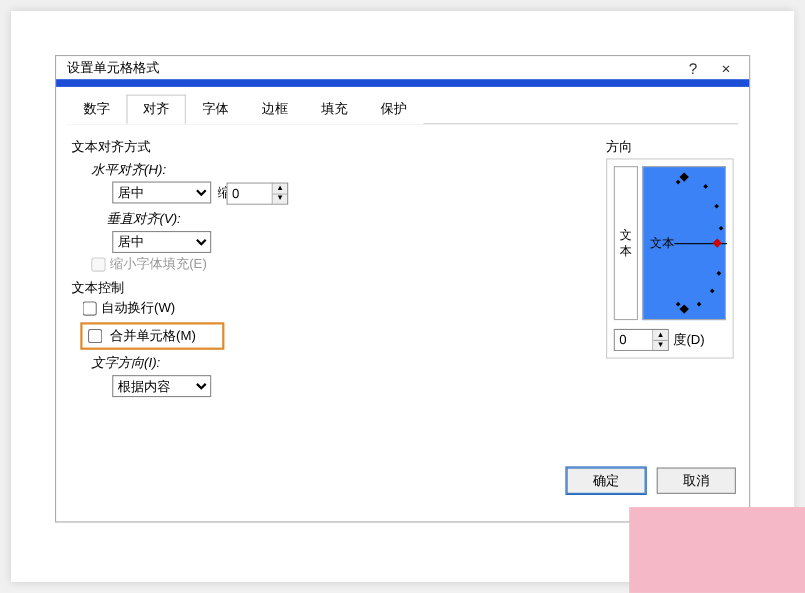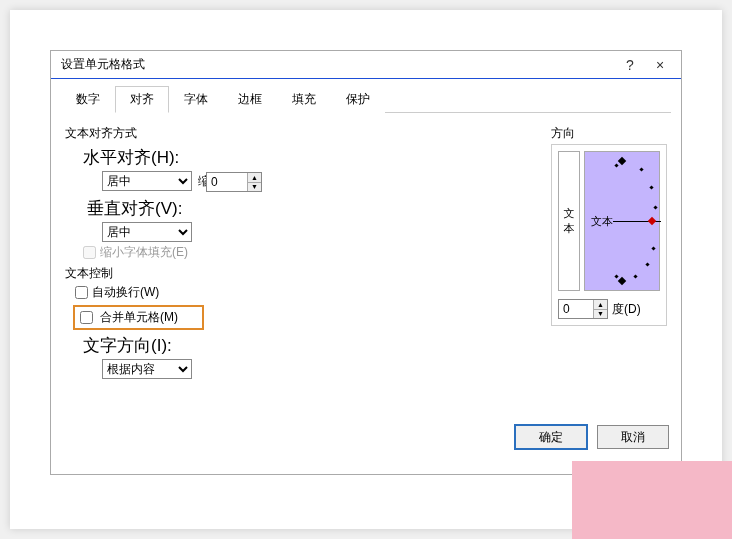--- a/index.html
+++ b/index.html
@@ -27,21 +27,21 @@
     width: 632px;
     height: 425px;
     background: #fff;
     border: 1px solid #aaa;
   }
   .titlebar {
     height: 28px;
     display: flex;
     align-items: center;
     padding: 0 6px 0 10px;
-    border-bottom: 1px solid #1d4ed8;
+    border-bottom: 7px solid #1d4ed8;
   }
   .titlebar .title { flex: 1; font-size: 12px; }
   .titlebar .tbtn {
     width: 30px;
     height: 22px;
     display: flex;
     align-items: center;
     justify-content: center;
     font-size: 14px;
     color: #333;
@@ -77,21 +77,22 @@
   }
   .row {
     display: flex;
     align-items: center;
     gap: 6px;
     margin: 2px 0;
     padding-left: 19px;
   }
   .sublabel {
     margin: 4px 0 2px 18px;
-    font-size: 17px;
+    font-size: 12px;
+    font-style: italic;
   }
   select.combo {
     width: 90px;
     height: 20px;
     font-size: 12px;
     border: 1px solid #888;
     background: #fff;
   }
   select.combo:disabled { color: #999; background: #f5f5f5; }
   .spinner {
@@ -161,21 +162,21 @@
     align-items: center;
     justify-content: center;
     font-size: 11px;
     background: #fff;
     cursor: pointer;
   }
   .dial {
     flex: 1;
     border: 1px solid #aaa;
     position: relative;
-    background: #c4b5fd;
+    background: #3b82f6;
     cursor: pointer;
   }
   .dial .center-label {
     position: absolute;
     left: 6px;
     top: 50%;
     transform: translateY(-50%);
     font-size: 11px;
   }
   .dial .needle {
@@ -270,21 +271,21 @@
         <div class="row" style="margin-left:0;">
           <span style="width:96px;"></span>
           <div class="spinner" style="margin-top:-22px; margin-left:2px;">
             <input type="text" value="0" style="">
             <div class="spin-btns">
               <div class="sbtn">▲</div>
               <div class="sbtn">▼</div>
             </div>
           </div>
         </div>
-        <div class="sublabel" style="margin-left:4px">垂直对齐(V):</div>
+        <div class="sublabel" style="margin-left:14px">垂直对齐(V):</div>
         <div class="row">
           <select class="combo">
             <option>居中</option>
           </select>
         </div>
         <div class="chk-row disabled" style="margin-left:0;">
           <input type="checkbox" disabled="" style="">
           <span>缩小字体填充(E)</span>
         </div>
       </div>

